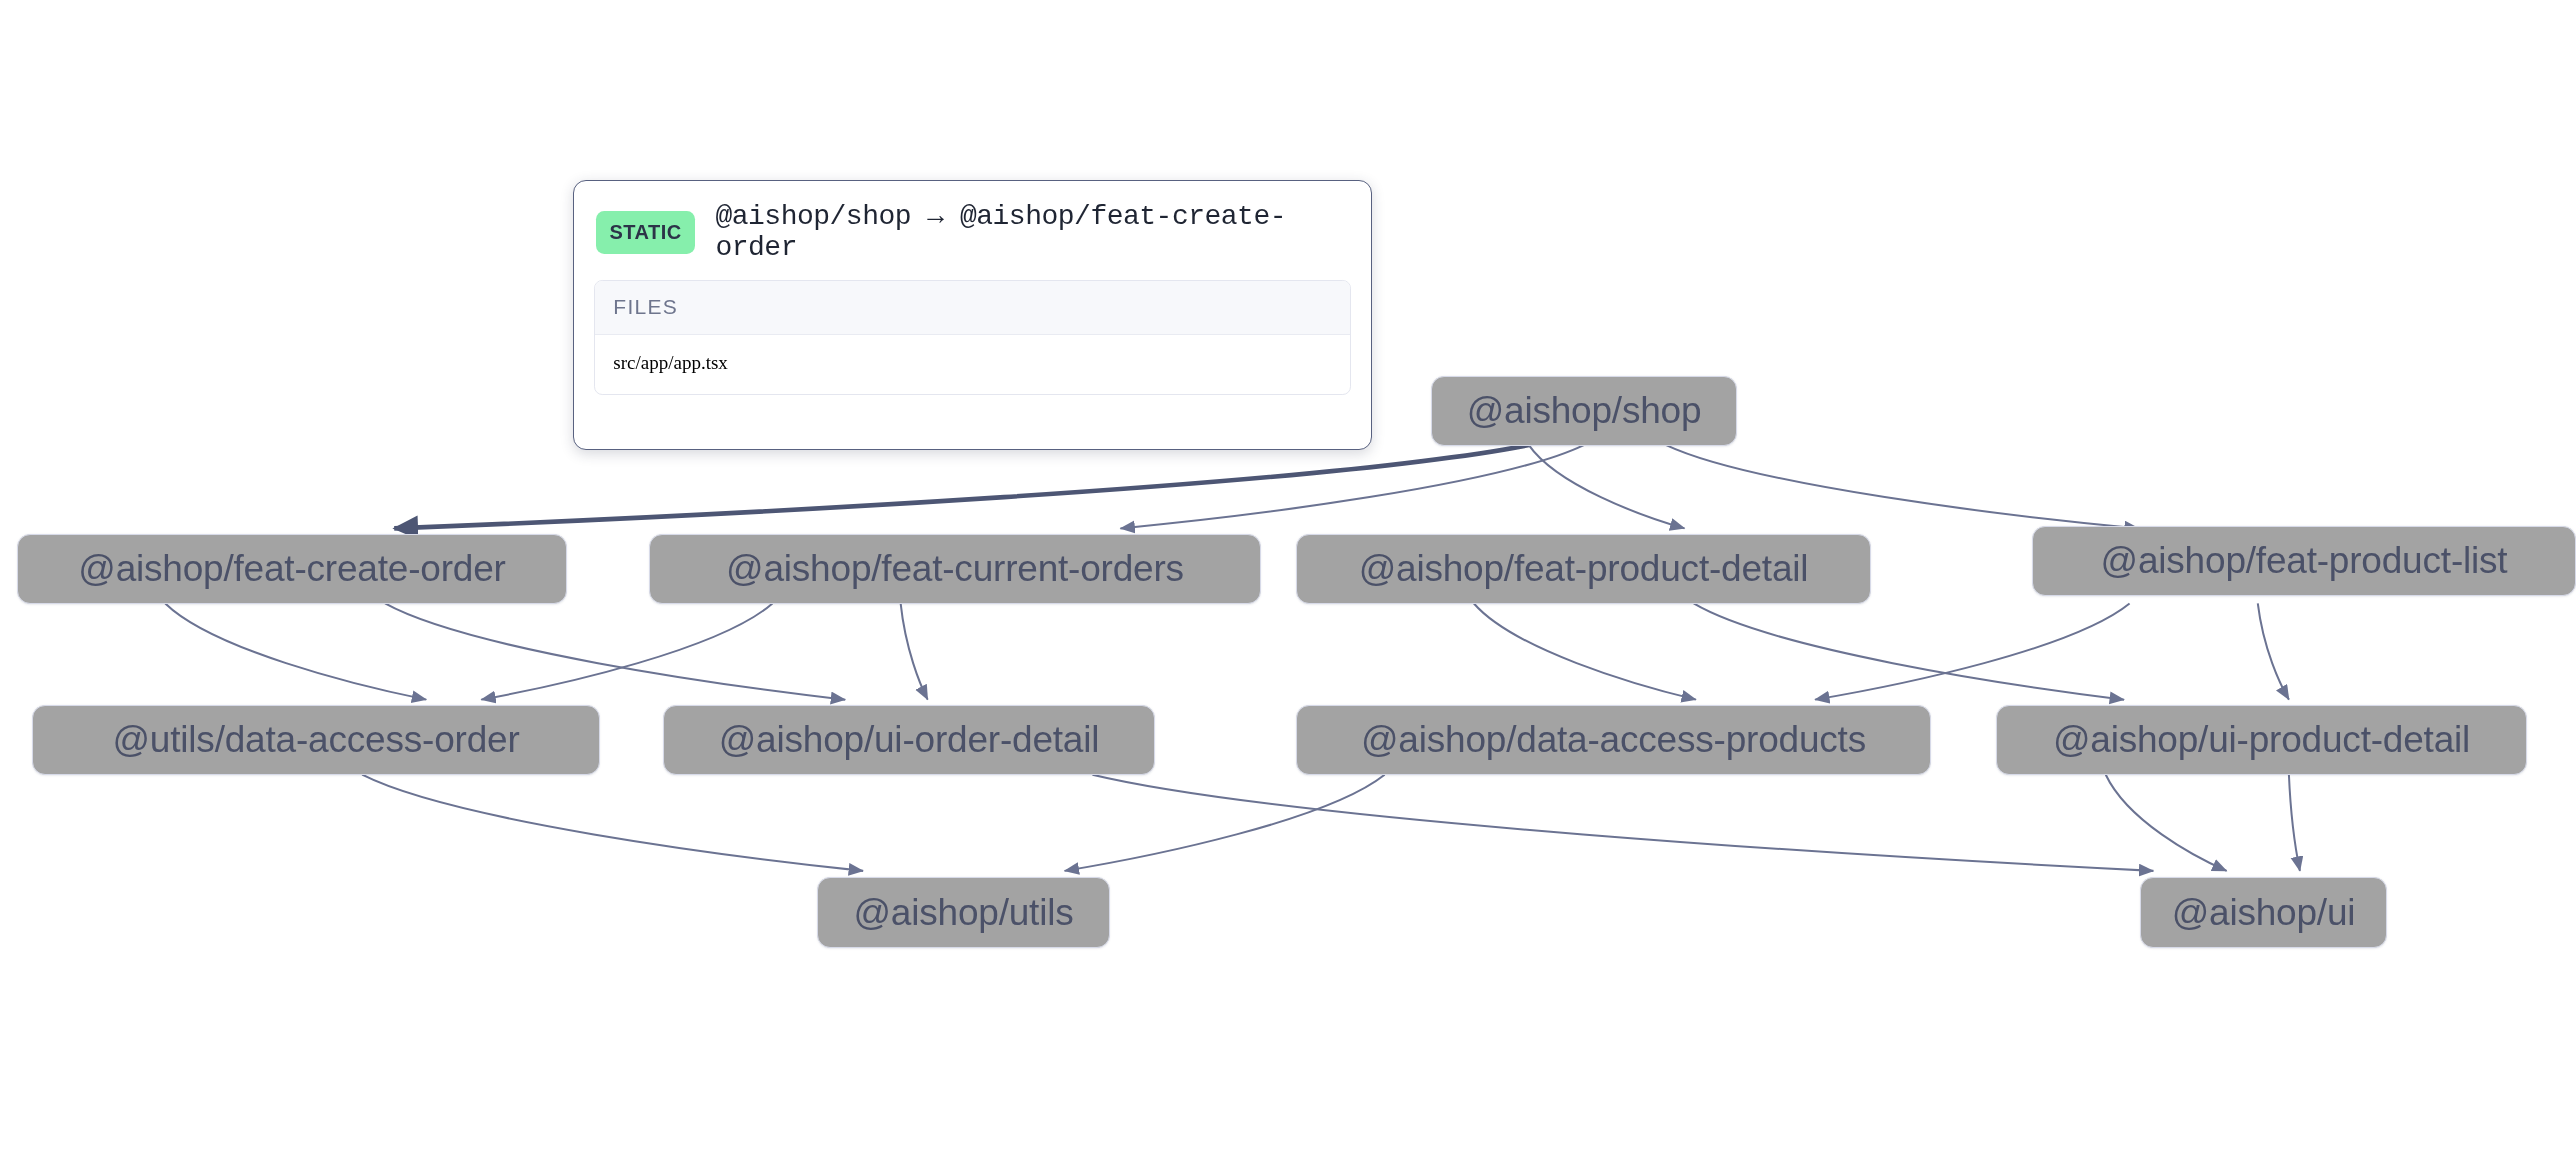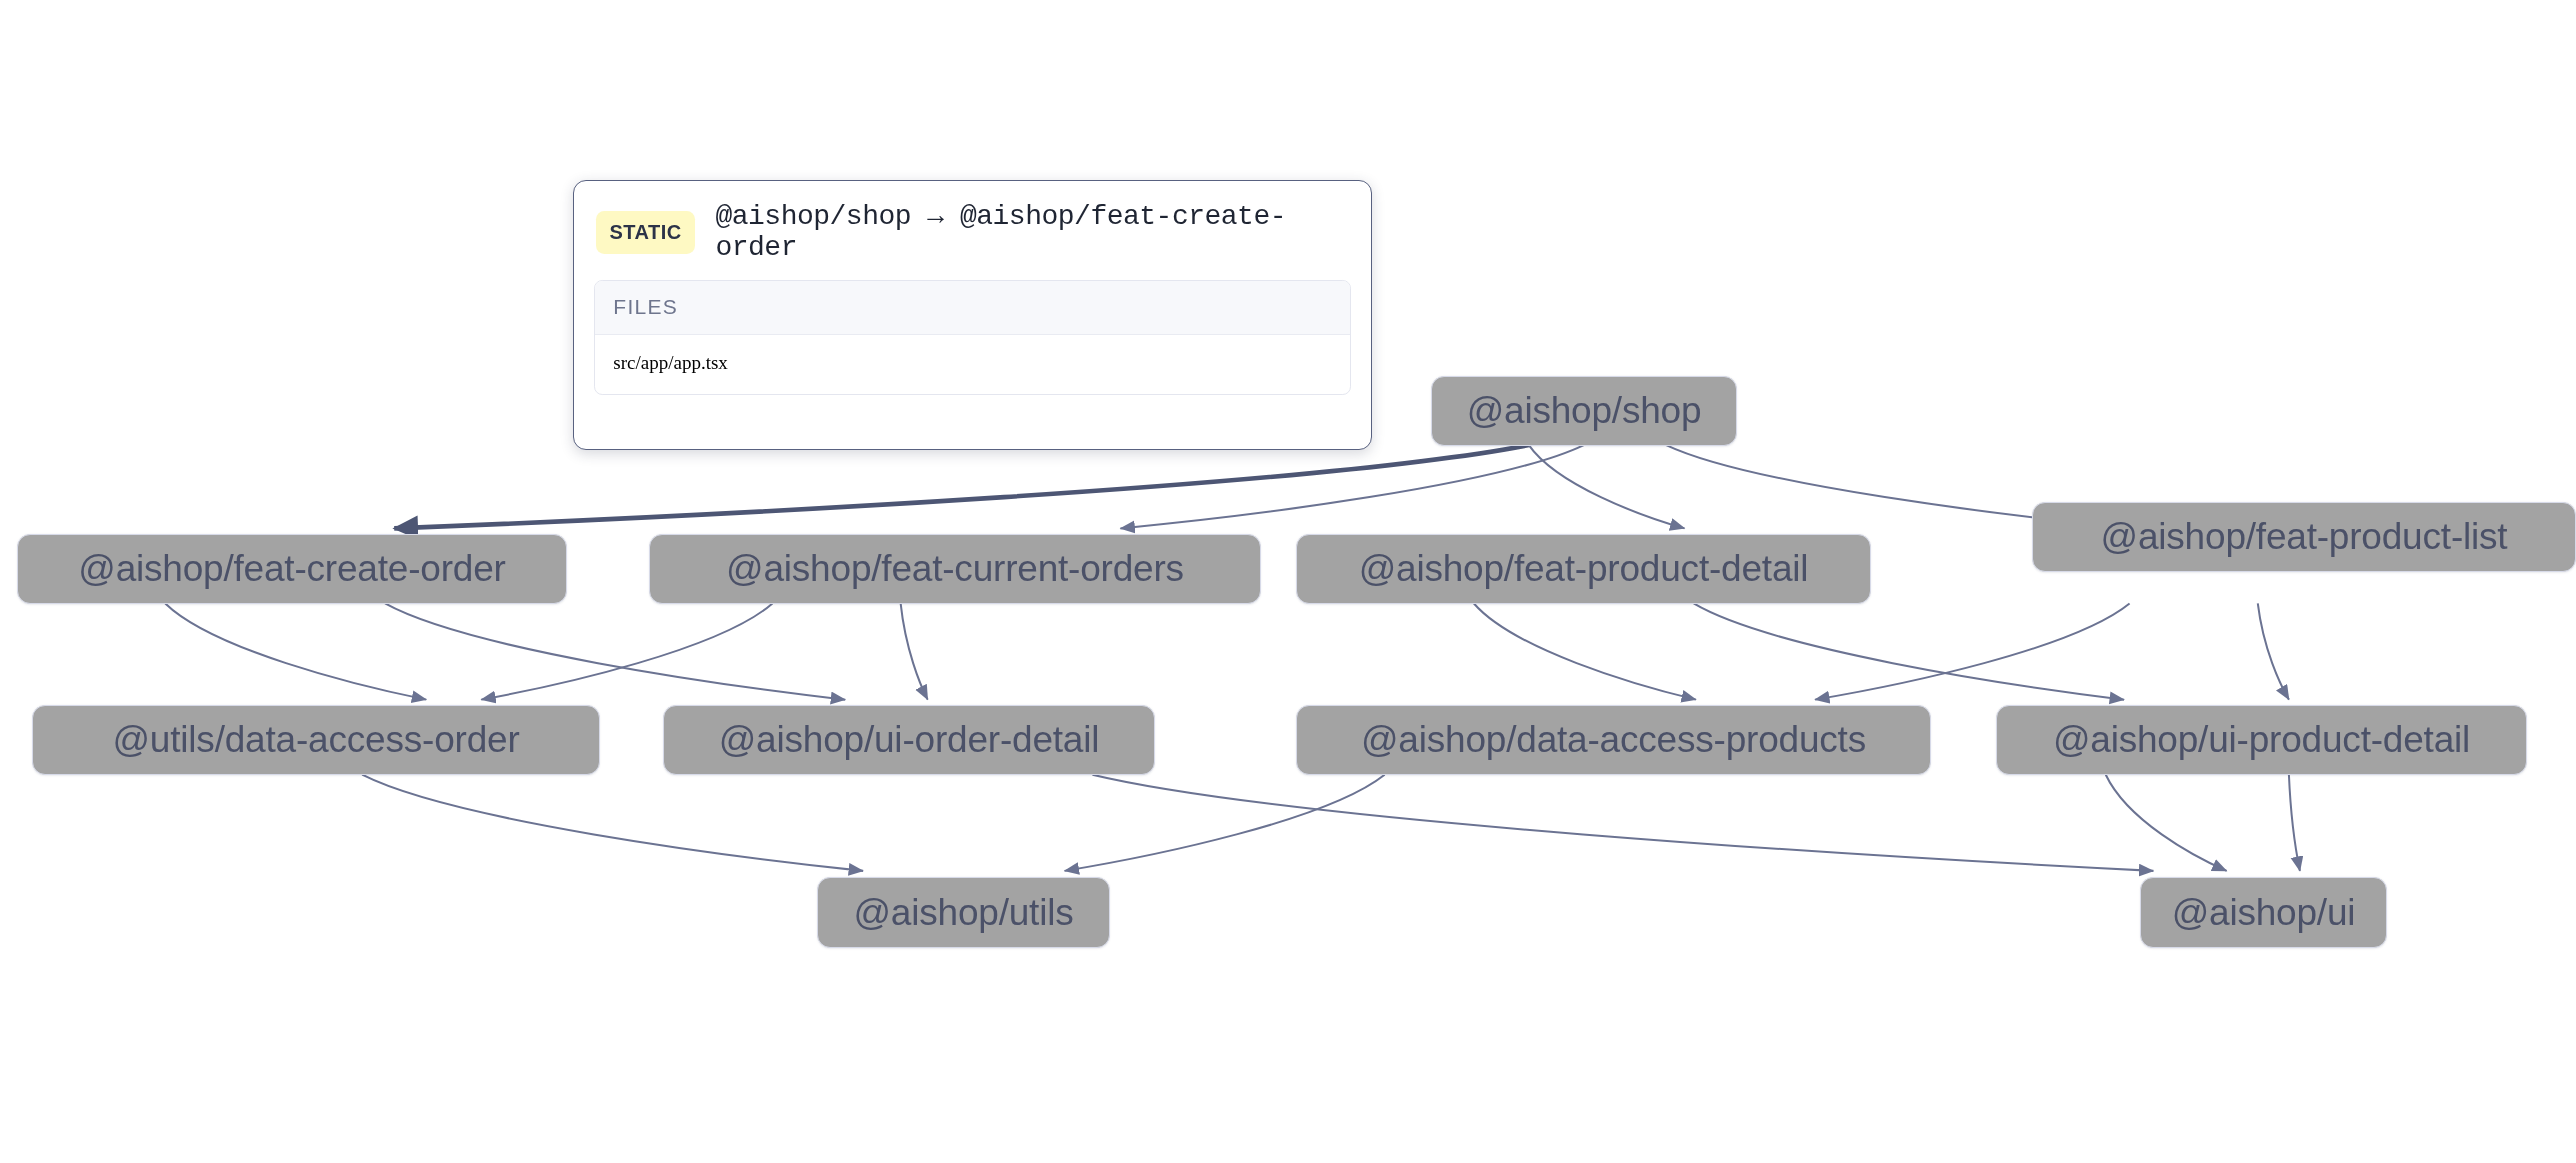--- a/index.html
+++ b/index.html
@@ -58,21 +58,21 @@
     padding: 16.5px 20px 20px 20px;
     z-index: 40;
   }
   #tooltip-header {
     display: flex;
     align-items: center;
     gap: 20px;
     padding: 3.7px 1.8px 16.5px 1.8px;
   }
   #tooltip-badge {
-    background: #fef9c3;
+    background: #86efac;
     color: #2c3348;
     font-size: 20px;
     font-weight: bold;
     letter-spacing: 0.5px;
     padding: 10px 13.7px;
     border-radius: 8.2px;
     font-family: "Liberation Sans", sans-serif;
   }
   #tooltip-title {
     font-family: "Liberation Mono", monospace;
@@ -151,21 +151,21 @@
   </div>
   <div class="node" id="n-feat-create-order" style="left: 17px; top: 534px; width: 550px; height: 70px;">
     <span class="node-label">@aishop/feat-create-order</span>
   </div>
   <div class="node" id="n-feat-current-orders" style="left: 649px; top: 534px; width: 612px; height: 70px;">
     <span class="node-label">@aishop/feat-current-orders</span>
   </div>
   <div class="node" id="n-feat-product-detail" style="left: 1296px; top: 534px; width: 575px; height: 70px;">
     <span class="node-label">@aishop/feat-product-detail</span>
   </div>
-  <div class="node" id="n-feat-product-list" style="left: 2032px; top: 502px; width: 544px; height: 70px;">
+  <div class="node" id="n-feat-product-list" style="left: 2032px; top: 526px; width: 544px; height: 70px;">
     <span class="node-label">@aishop/feat-product-list</span>
   </div>
   <div class="node" id="n-data-access-order" style="left: 32px; top: 705px; width: 568px; height: 70px;">
     <span class="node-label">@utils/data-access-order</span>
   </div>
   <div class="node" id="n-ui-order-detail" style="left: 663px; top: 705px; width: 492px; height: 70px;">
     <span class="node-label">@aishop/ui-order-detail</span>
   </div>
   <div class="node" id="n-data-access-products" style="left: 1296px; top: 705px; width: 635px; height: 70px;">
     <span class="node-label">@aishop/data-access-products</span>

